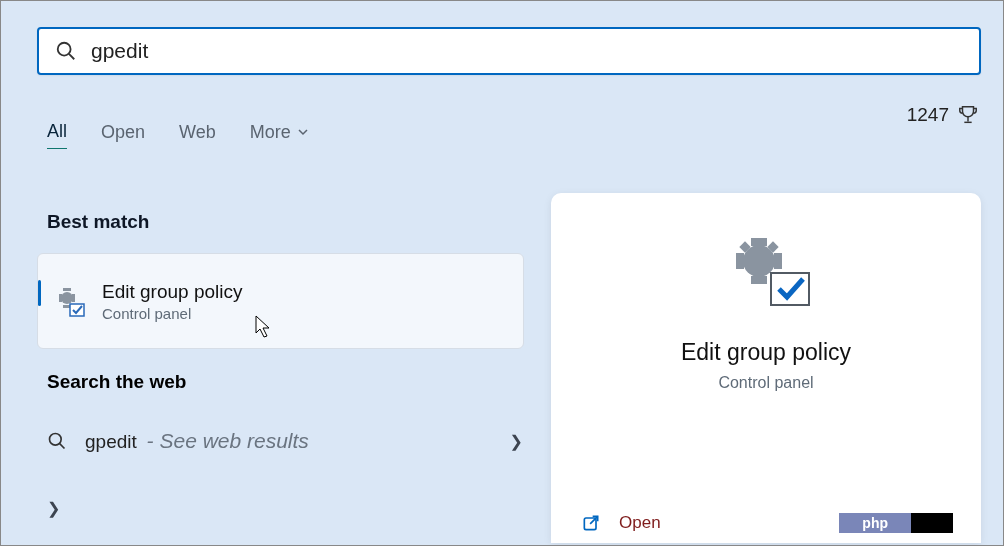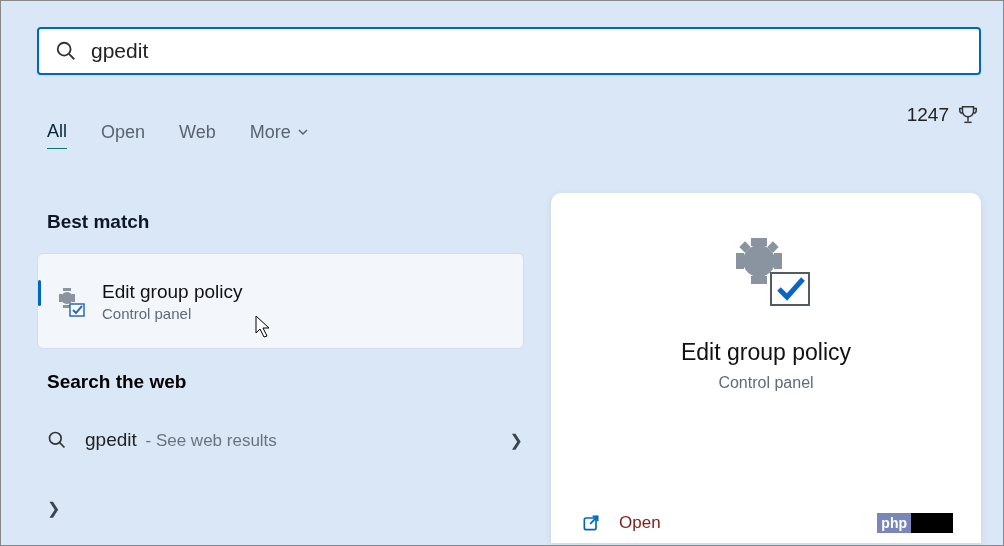--- a/index.html
+++ b/index.html
@@ -53,42 +53,42 @@
   .web-label {
     position: absolute; left: 46px; top: 370px; font-size: 19px; color: #000000; font-weight: 600;
   }
 
   .web-row {
     position: absolute; left: 46px; width: 476px; display: flex; align-items: center;
     justify-content: space-between; cursor: pointer;
   }
   .web-row .wt { display: flex; align-items: center; gap: 18px; }
   .web-row .wt .q { font-size: 19px; color: #222; }
-  .web-row .wt .hint { font-size: 17px; color: #6a7480; margin-left: 4px; }
+  .web-row .wt .hint { font-size: 21px; color: #6a7480; margin-left: 4px; font-style: italic; }
   .web-row .wt .q b { font-weight: 700; }
   .chev { color: #3c4450; font-size: 16px; }
 
   .preview-panel {
     position: absolute; left: 550px; top: 192px; width: 430px; height: 350px;
     background: #fff; border-radius: 10px 10px 0 0;
     box-shadow: 0 2px 8px rgba(0,0,0,0.08);
     display: flex; flex-direction: column; align-items: center; padding-top: 36px;
   }
   .preview-icon { width: 90px; height: 80px; position: relative; }
   .preview-title { margin-top: 30px; font-size: 23px; color: #111; }
   .preview-sub { margin-top: 8px; font-size: 16px; color: #5f6b78; }
   .open-row {
     position: absolute; left: 30px; bottom: 10px; display: flex; align-items: center; gap: 18px;
     font-size: 17px; color: #7f1d1d; cursor: pointer;
   }
 
   .php-badge {
     position: absolute; right: 28px; bottom: 10px; display: flex;
   }
-  .php-badge .php { background: #7a86b8; color: #fff; font-weight: 700; font-size: 14px; padding: 2px 4px; }
+  .php-badge .php { background: #7a86b8; color: #fff; font-weight: 700; font-size: 14px; padding: 2px 23px; }
   .php-badge .blk { background: #000; width: 42px; }
 
   .arrow-annot {
     position: absolute; left: 168px; top: 40px; width: 192px; height: 24px;
   }
 
   svg { display: block; }
 </style>
 </head>
 <body>

